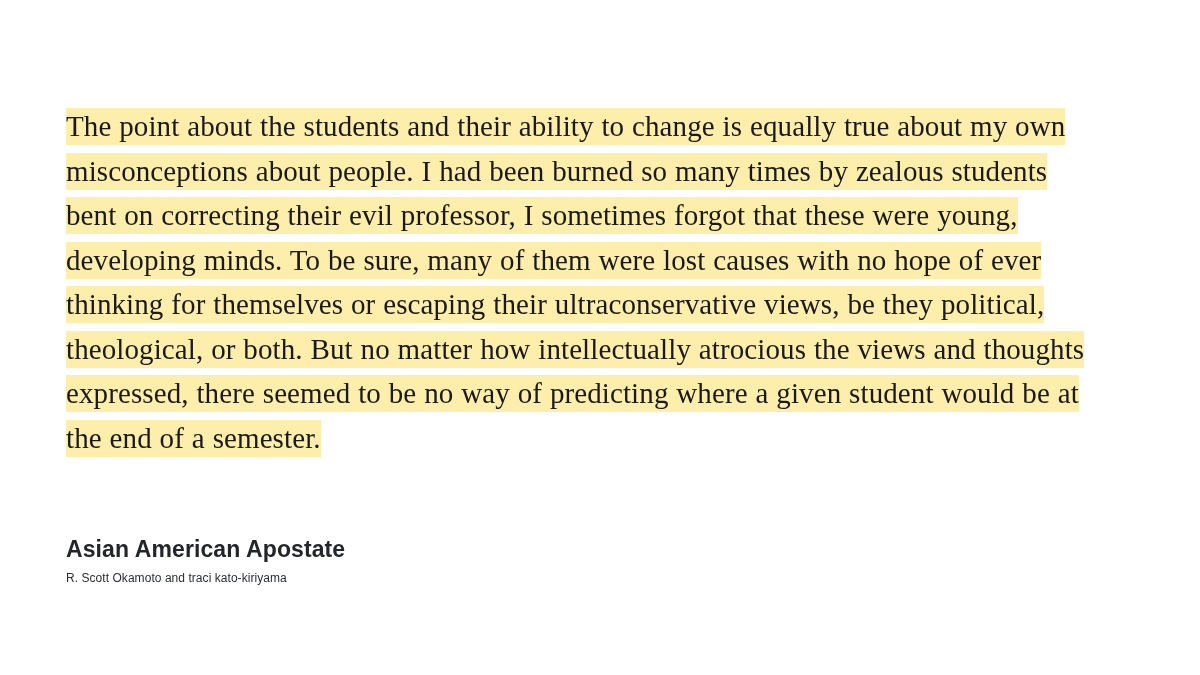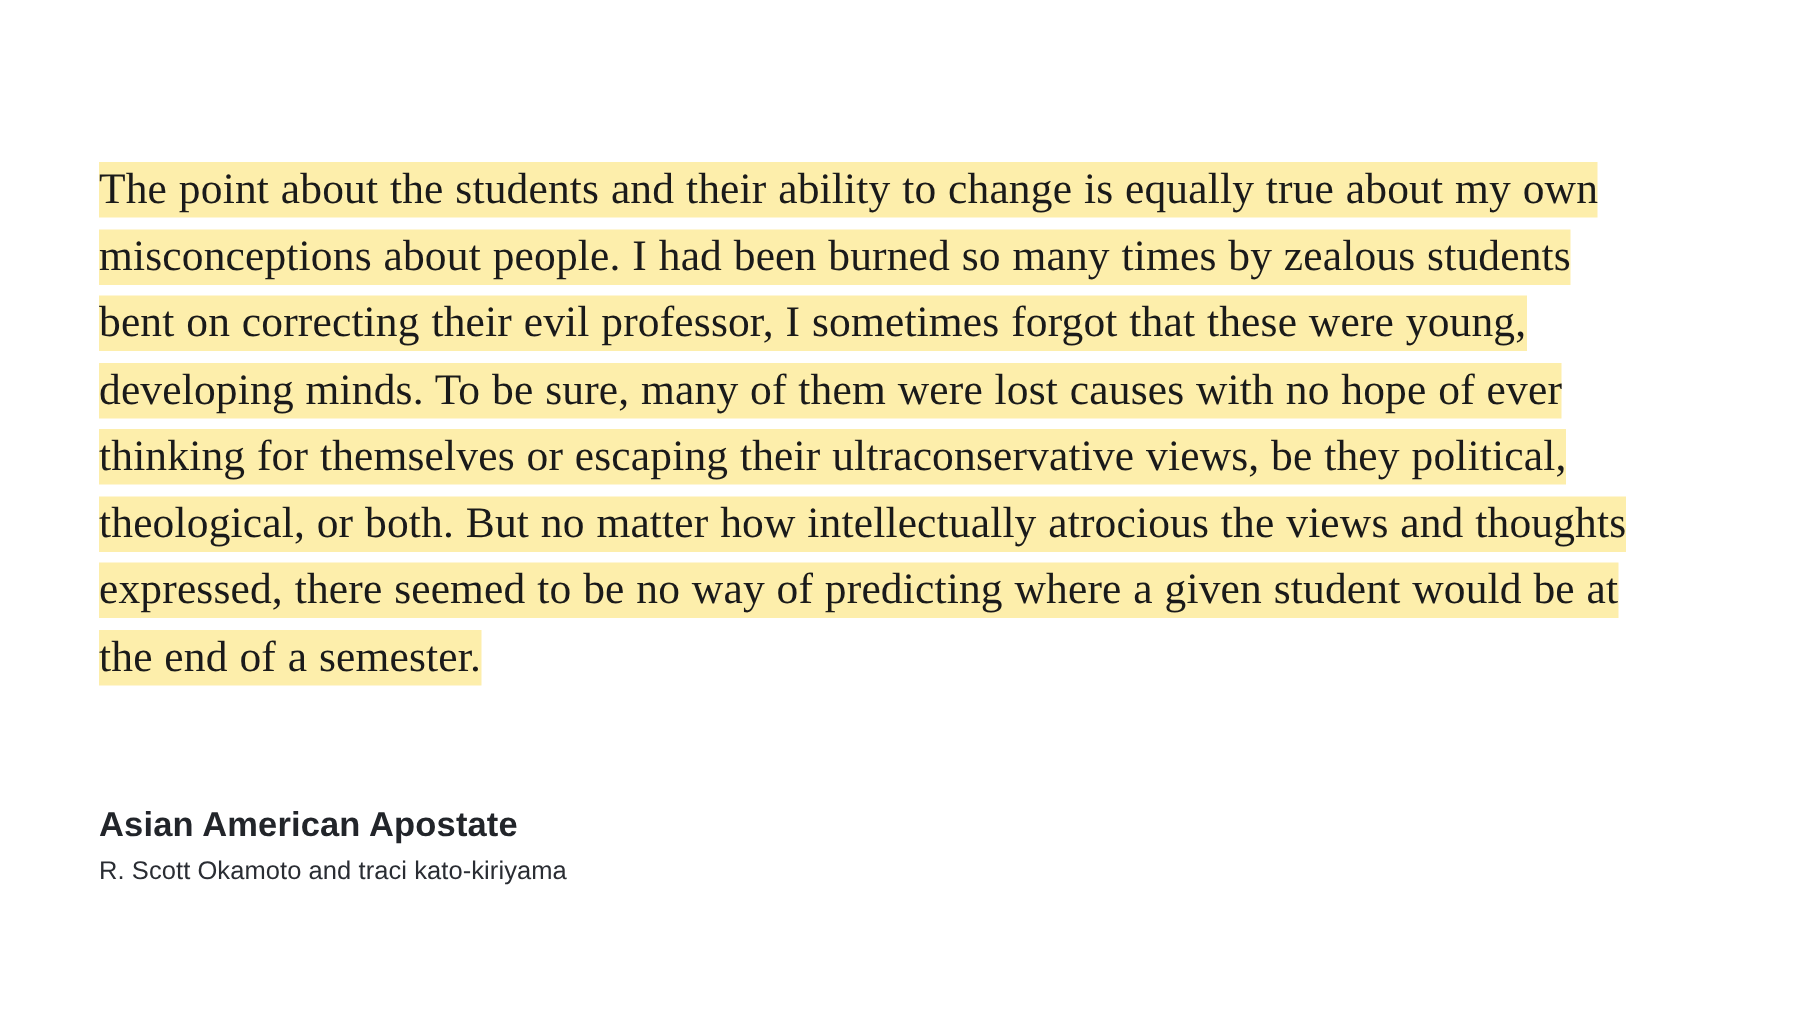--- a/index.html
+++ b/index.html
@@ -50,21 +50,21 @@
   .source-title {
     font-family: "Liberation Sans", sans-serif;
     font-size: 23px;
     font-weight: 700;
     color: #22252a;
     margin: 0 0 8px 0;
     letter-spacing: 0.1px;
   }
   .source-authors {
     font-family: "Liberation Sans", sans-serif;
-    font-size: 17px;
+    font-size: 12px;
     font-weight: 400;
     color: #2a2d33;
     margin: 0;
     letter-spacing: 0.05px;
   }
 </style>
 </head>
 <body>
 
 <div class="page">

